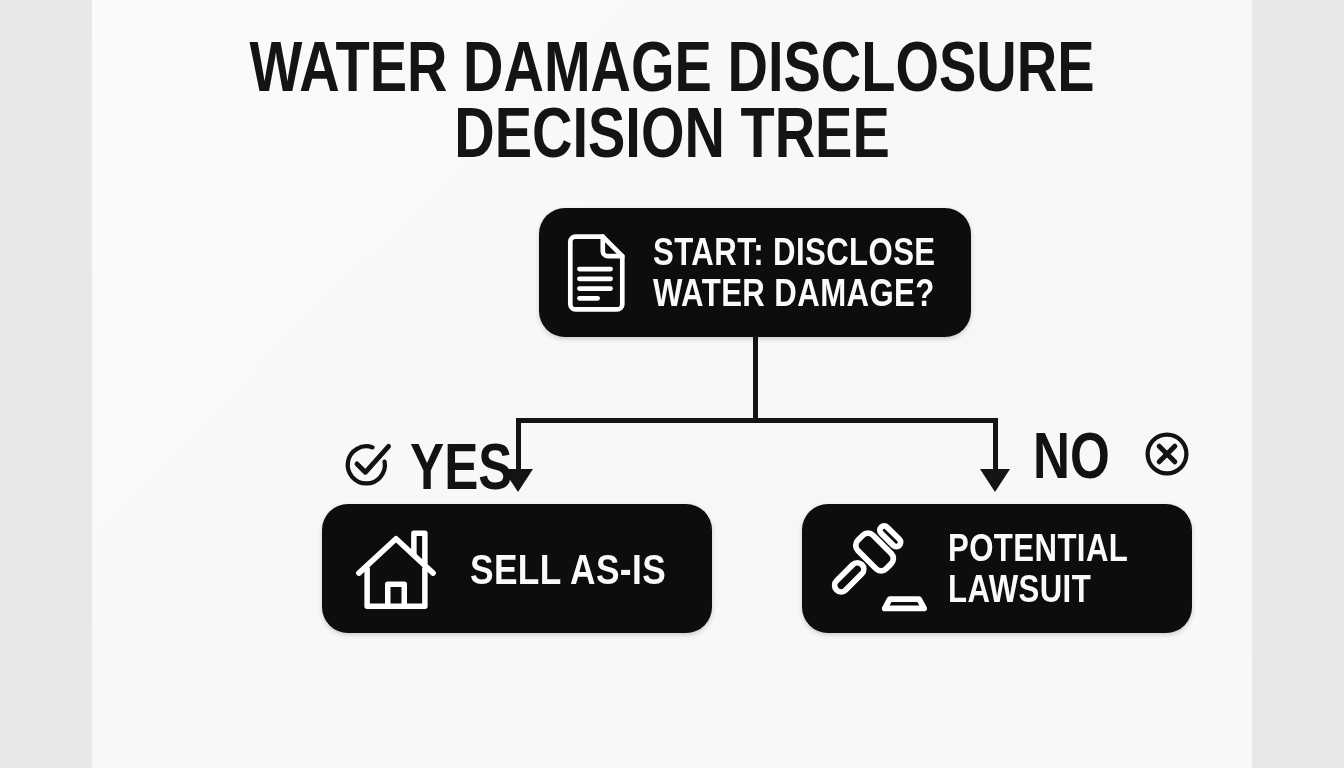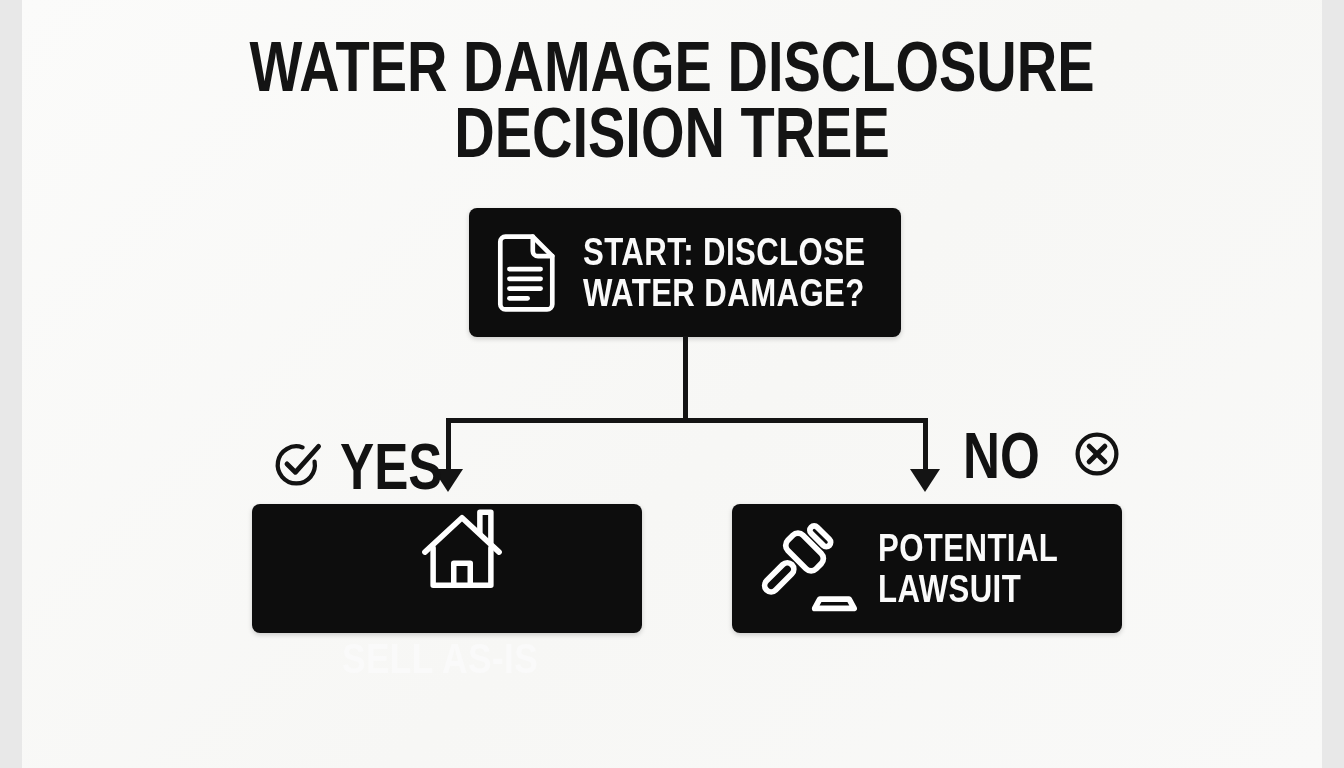--- a/index.html
+++ b/index.html
@@ -1,36 +1,36 @@
 <!DOCTYPE html>
 <html><head>
 <meta charset="utf-8">
 <style>
   html, body { margin: 0; padding: 0; background: #e8e8e8; }
   #stage {
-    position: relative; width: 1300px; height: 768px; margin: 0 auto;
+    position: relative; width: 1160px; height: 768px; margin: 0 auto;
     background: linear-gradient(135deg, #fbfbfa 0%, #f7f7f5 55%, #f9f9f8 100%);
     overflow: hidden;
     font-family: "Liberation Sans", "DejaVu Sans", sans-serif;
   }
   
   .title {
     position: absolute; top: 34px; left: 0; width: 100%;
     text-align: center; color: #141414; font-weight: 700;
     font-size: 70px; line-height: 66px; letter-spacing: 0px;
     transform: scaleX(0.80); transform-origin: center top;
   }
   
   .node {
-    position: absolute; background: #0d0d0d; border-radius: 8px;
+    position: absolute; background: #0d0d0d; border-radius: 26px;
     display: flex; align-items: center; color: #fafafa;
     box-shadow: 0 2px 5px rgba(0,0,0,0.18);
   }
   #start-node { left: 447px; top: 208px; width: 432px; height: 129px; padding-left: 26px; gap: 28px; box-sizing: border-box; }
-  #yes-node   { left: 230px; top: 504px; width: 390px; height: 129px; padding-left: 30px; gap: 44px; box-sizing: border-box; flex-direction: column; }
+  #yes-node   { left: 230px; top: 504px; width: 390px; height: 129px; padding-left: 30px; gap: 30px; box-sizing: border-box; }
   #no-node    { left: 710px; top: 504px; width: 390px; height: 129px; padding-left: 24px; gap: 16px; box-sizing: border-box; }
   .node-text {
     font-weight: 700; letter-spacing: 0.5px; white-space: nowrap;
     transform: scaleX(0.82); transform-origin: left center;
   }
   .two-line { font-size: 38px; line-height: 41px; }
   .one-line { font-size: 43px; line-height: 44px; }
   .node svg { flex: 0 0 auto; display: block; }
   
   .line { position: absolute; background: #141414; }

